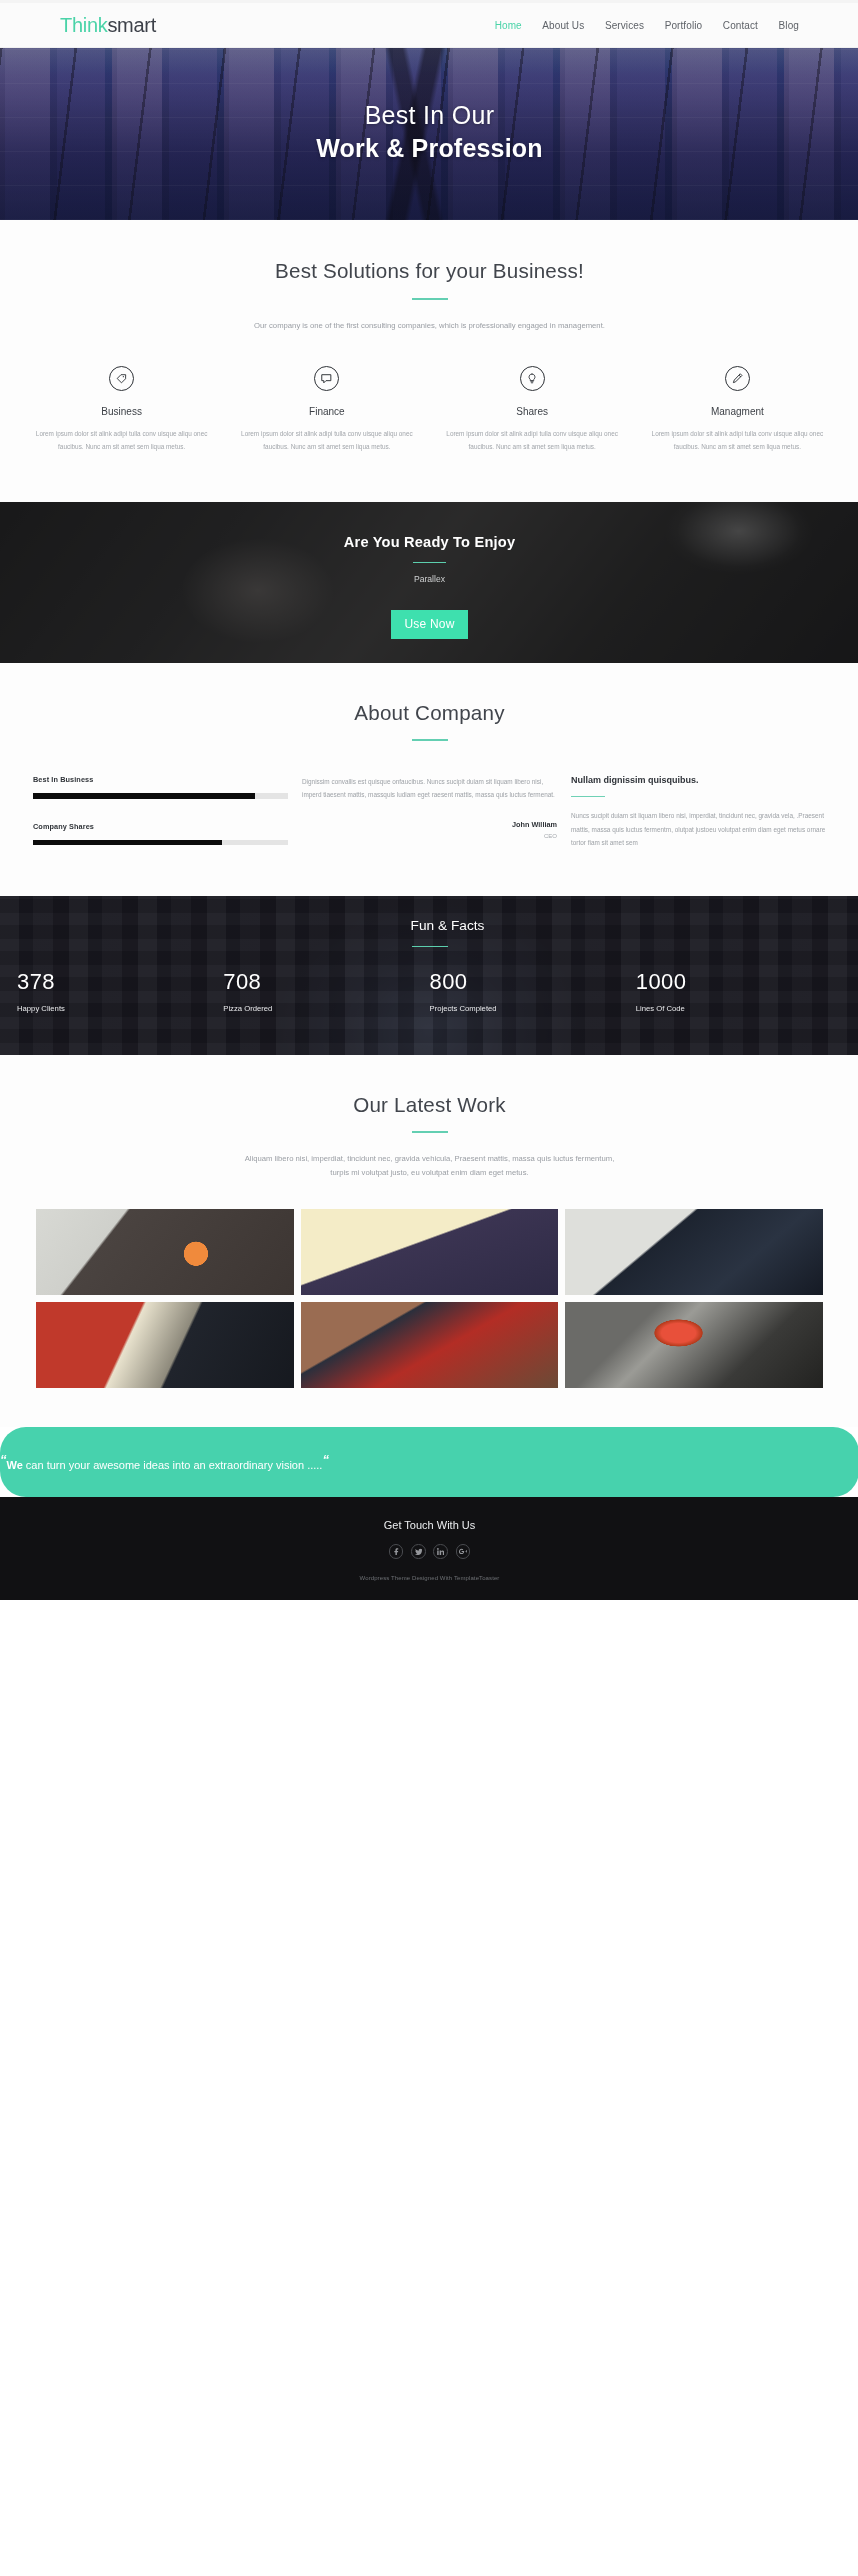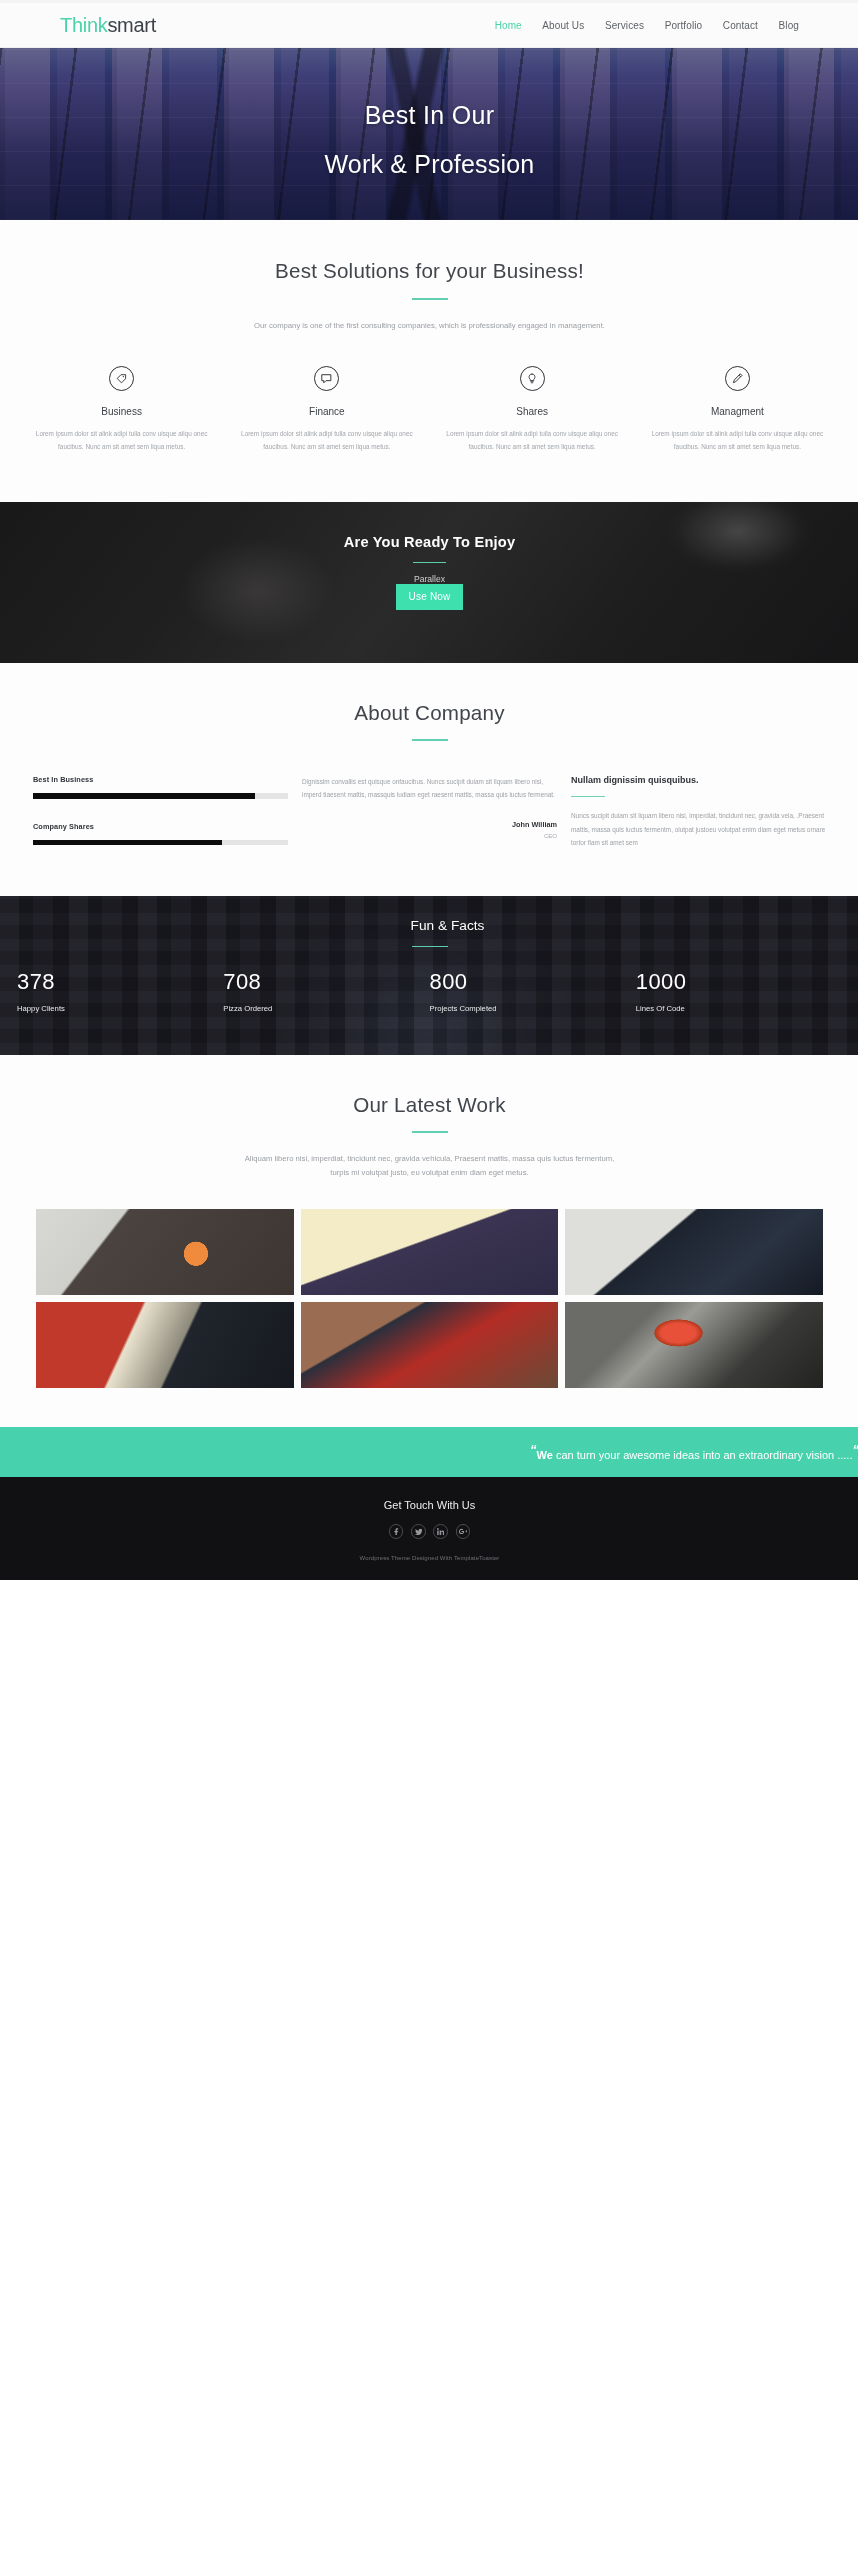--- a/index.html
+++ b/index.html
@@ -43,21 +43,21 @@
   }
   .hero-text {
     position:absolute; left:0; right:0; top:53px;
     text-align:center; color:#fff;
   }
   .hero-l1 {
     font-size:25px; font-weight:300; letter-spacing:0.3px;
     text-shadow:0 0.9px 3.4px rgba(0,0,0,.35);
   }
   .hero-l2 {
-    font-size:25px; font-weight:400; margin-top:20px; letter-spacing:0.2px;
+    font-size:25px; font-weight:700; margin-top:4px; letter-spacing:0.2px;
     text-shadow:0 0.9px 3.4px rgba(0,0,0,.35);
   }
 
   
   .sec-title {
     text-align:center; font-size:20.6px; font-weight:300;
     color:#41454c; letter-spacing:0.2px;
   }
   .divider {
     width:36px; height:1.7px; background:#63cfb2;
@@ -90,23 +90,23 @@
 
   
   .cta { position:relative; height:161px; overflow:hidden; background:#242424; }
   .cta-bg { position:absolute; inset:0; }
   .cta-ov { position:absolute; inset:0; background:rgba(22,22,22,.62); }
   .cta-in { position:relative; text-align:center; padding-top:32px; }
   .cta-h { font-size:14.6px; color:#fff; font-weight:700; letter-spacing:0.2px; }
   .cta-d { width:33px; height:1.7px; background:#5ccfae; margin:12px auto 0; }
   .cta-s { font-size:8.6px; color:#cfd1d2; margin-top:11px; }
   .cta-btn {
-    display:inline-block; margin-top:0;
+    display:inline-block; margin-top:26px;
     background:#3ee0ae; color:#fff;
-    font-size:10px; padding:6.9px 13px 7.7px;
+    font-size:12px; padding:6.9px 13px 7.7px;
     border:none; cursor:pointer; letter-spacing:0.2px;
   }
 
   
   .about { background:#fdfdfd; padding:38px 0 46px; }
   .about-grid {
     display:flex; padding:0 33px; margin-top:34px; gap:14px;
   }
   .about-col { flex:1; }
   .bar-label { font-size:7.3px; color:#2f3338; font-weight:700; letter-spacing:0.1px; }
@@ -140,22 +140,22 @@
     display:grid; grid-template-columns:repeat(3,1fr);
     gap:6.9px; padding:0 36px; margin-top:29px;
   }
   .port-cell {
     position:relative; height:86px; overflow:hidden; background:#ccc;
   }
   .port-cell > div { position:absolute; inset:0; }
 
   
   .quote {
-    background:#47d2ad; height:50px;
-    display:flex; align-items:center; justify-content:flex-end;
+    background:#47d2ad; height:70px;
+    display:flex; align-items:center; justify-content:flex-start;border-radius:26px;
   }
   .quote-in { color:#fff; font-size:11px; font-weight:300; position:relative; }
   .quote-in b { font-weight:700; }
   .qm {
     font-size:13px; font-weight:700; font-style:italic;
     vertical-align:super; color:#fff;
   }
 
   
   .footer { background:#111113; padding:22px 0 19px; text-align:center; }

